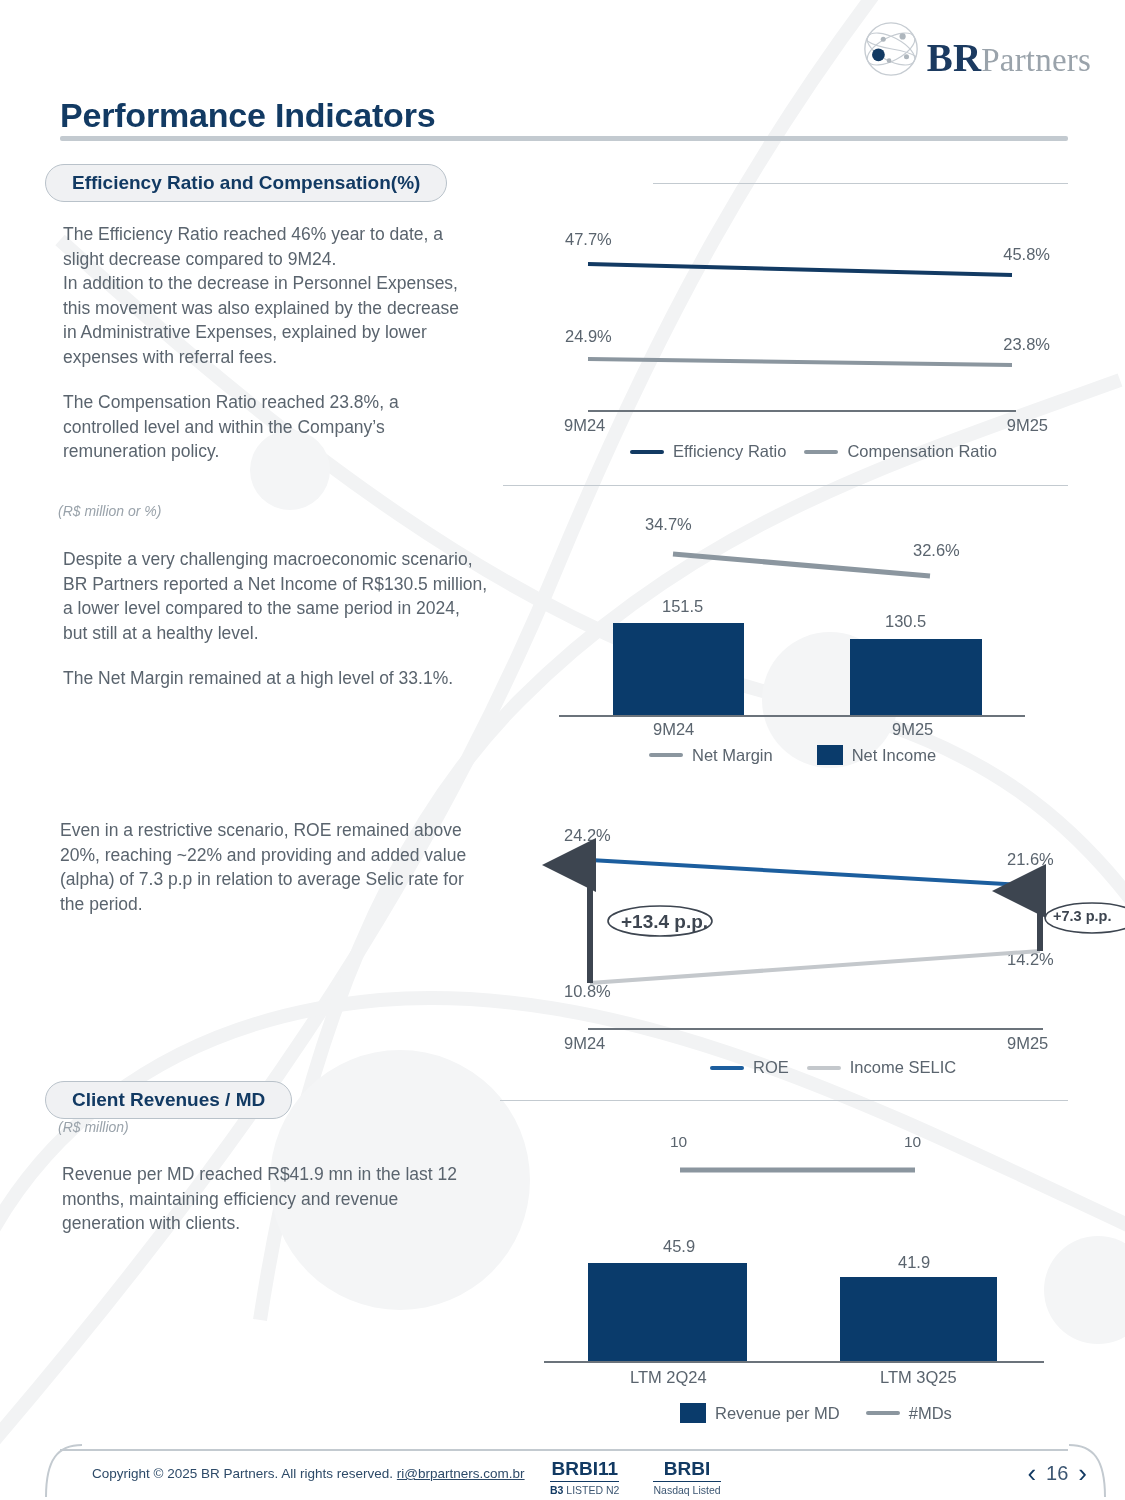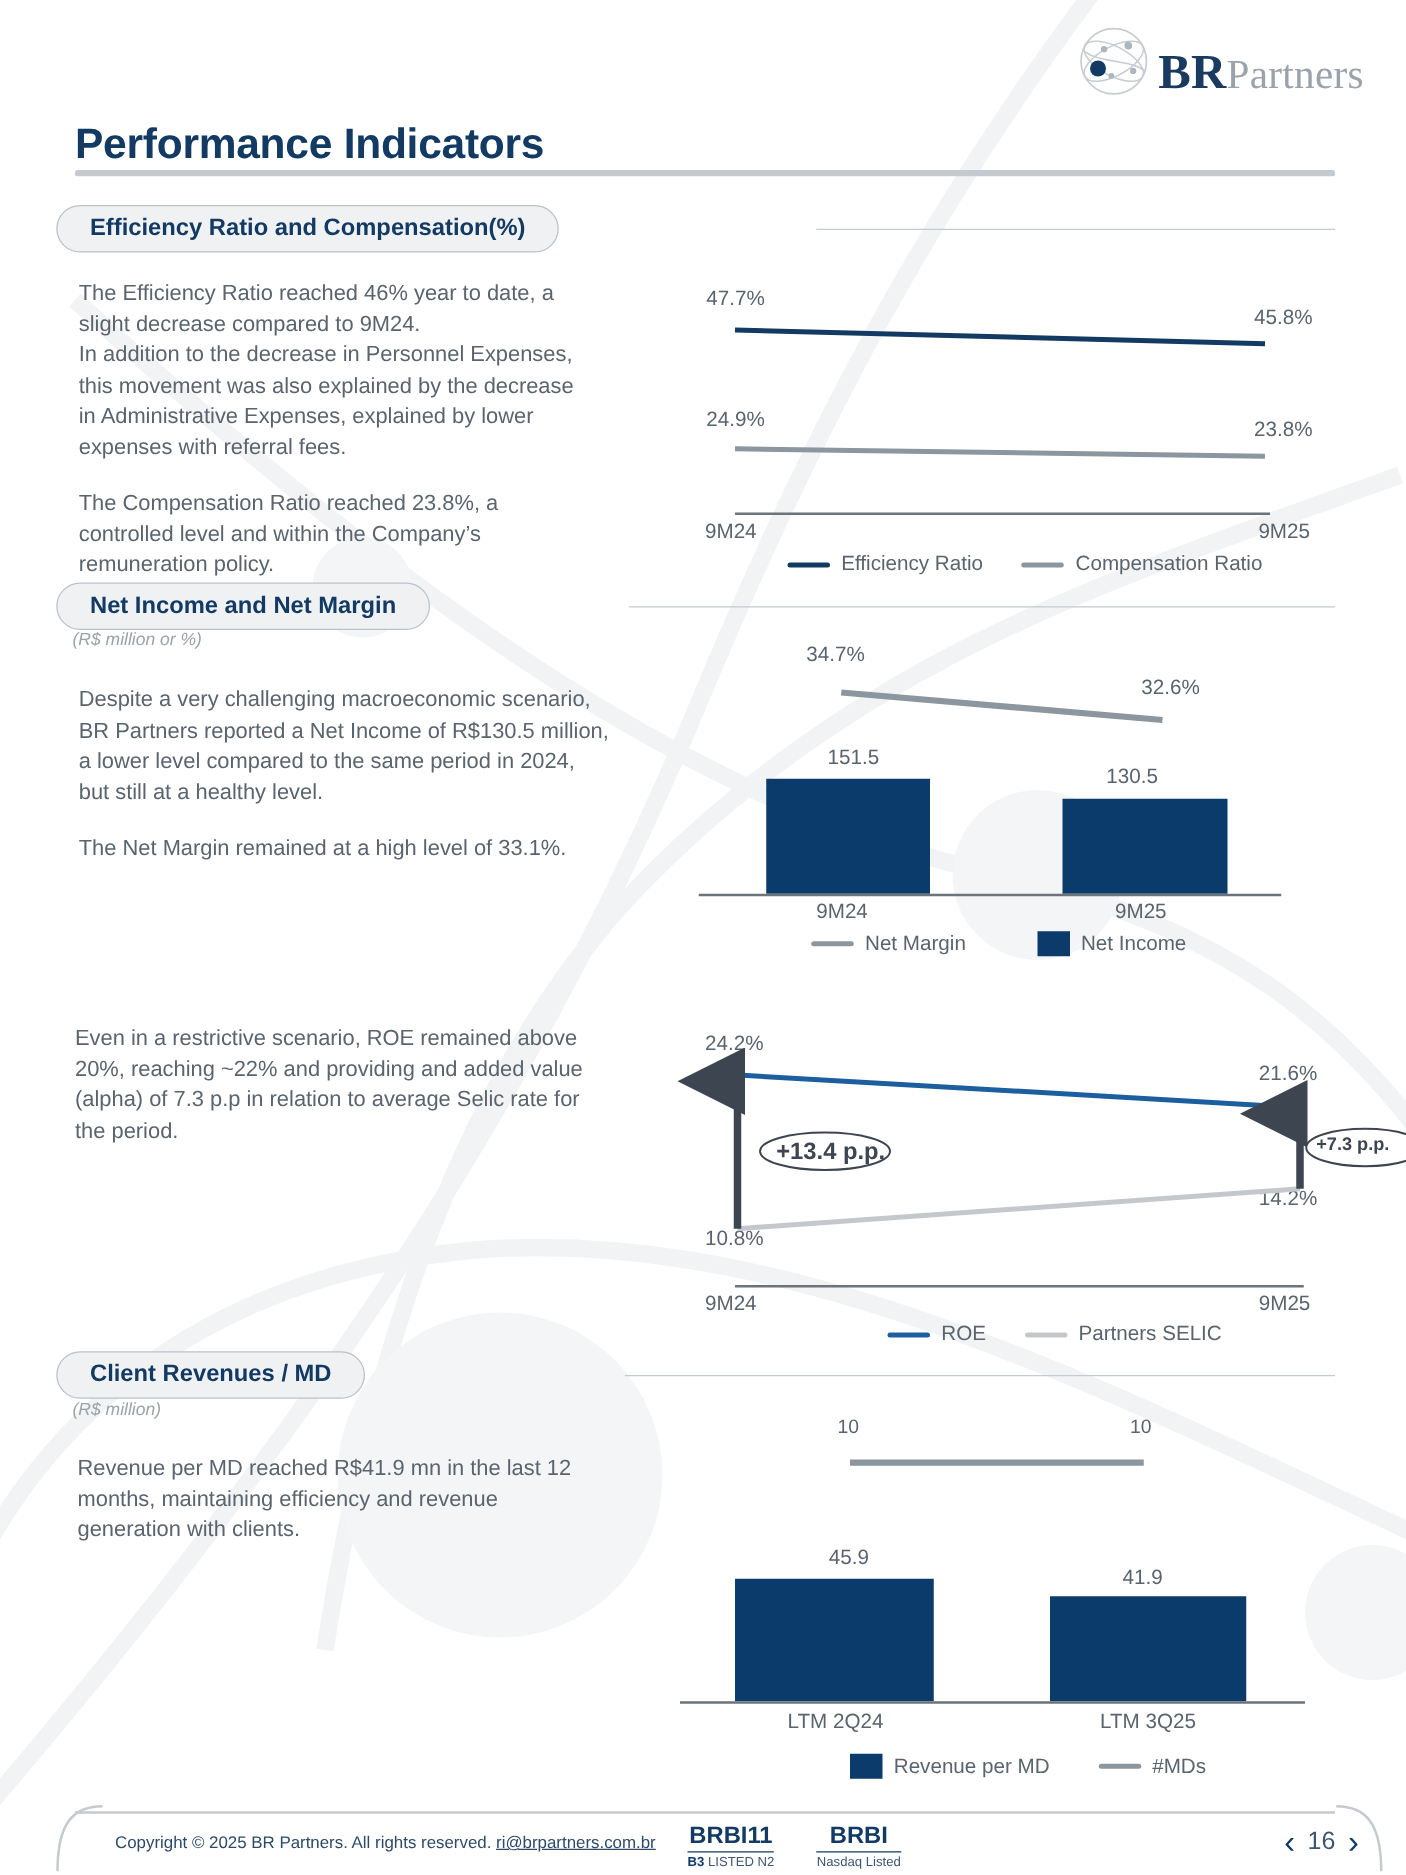--- a/index.html
+++ b/index.html
@@ -51,21 +51,21 @@
   }
   .body-text p + p { margin-top: 21px; }
 
   
   .chart { position: absolute; }
   .axis-line { position: absolute; background: #6b737b; height: 1.5px; }
   .lbl { position: absolute; font-size: 16.5px; color: #5a646e; white-space: nowrap; }
   .lbl-sm { position: absolute; font-size: 15.5px; color: #5a646e; white-space: nowrap; }
   .cat { position: absolute; font-size: 16.5px; color: #5a646e; white-space: nowrap; }
   .bar { position: absolute; background: #0a3b6b; }
-  .legend { position: absolute; display: flex; align-items: center; gap: 17px; font-size: 16.5px; color: #5a646e; white-space: nowrap; }
+  .legend { position: absolute; display: flex; align-items: center; gap: 4px; font-size: 16.5px; color: #5a646e; white-space: nowrap; }
   .legend-group { display: flex; align-items: center; gap: 9px; }
   .swatch-line { width: 34px; height: 4px; border-radius: 2px; display: inline-block; }
   .swatch-box { width: 26px; height: 20px; display: inline-block; background: #0a3b6b; }
 
   
   .footer-rule {
     position: absolute; left: 60px; top: 1449px; width: 1008px; height: 2px; background: #c3cad0;
   }
   .footer-arc { position: absolute; left: 44px; top: 1443px; }
   .copyright {
@@ -152,21 +152,20 @@
         <span>Efficiency Ratio</span>
       </span>
       <span class="legend-group" style="margin-left:14px">
         <i class="swatch-line" style="background:#8b969f"></i>
         <span>Compensation Ratio</span>
       </span>
     </div>
   </div>
 
   <div class="section-head" style="top:466px">
-    <div class="pill">Net Income and Net Margin</div>
     <div class="pill-rule" style="width:565px"></div>
   </div>
   <div class="sub-unit" style="top:503px">(R$ million or %)</div>
 
   <div class="body-text" style="top:547px">
     <p>Despite a very challenging macroeconomic scenario,<br>BR Partners reported a Net Income of R$130.5 million,<br>a lower level compared to the same period in 2024,<br>but still at a healthy level.</p>
     <p>The Net Margin remained at a high level of 33.1%.</p>
   </div>
 
   <div class="chart" style="left:545px; top:505px; width:520px; height:255px">
@@ -236,21 +235,21 @@
     <div class="cat" style="left:24px; top:216px">9M24</div>
     <div class="cat" style="left:467px; top:216px">9M25</div>
 
     <div class="legend" style="left:170px; top:240px">
       <span class="legend-group">
         <i class="swatch-line" style="background:#1c5e9e"></i>
         <span>ROE</span>
       </span>
       <span class="legend-group" style="margin-left:14px">
         <i class="swatch-line" style="background:#c4c8cc"></i>
-        <span>Partners SELIC</span>
+        <span>Income SELIC</span>
       </span>
     </div>
   </div>
 
   <div class="section-head" style="top:1081px">
     <div class="pill">Client Revenues / MD</div>
     <div class="pill-rule" style="width:568px"></div>
   </div>
   <div class="sub-unit" style="top:1119px">(R$ million)</div>
 

